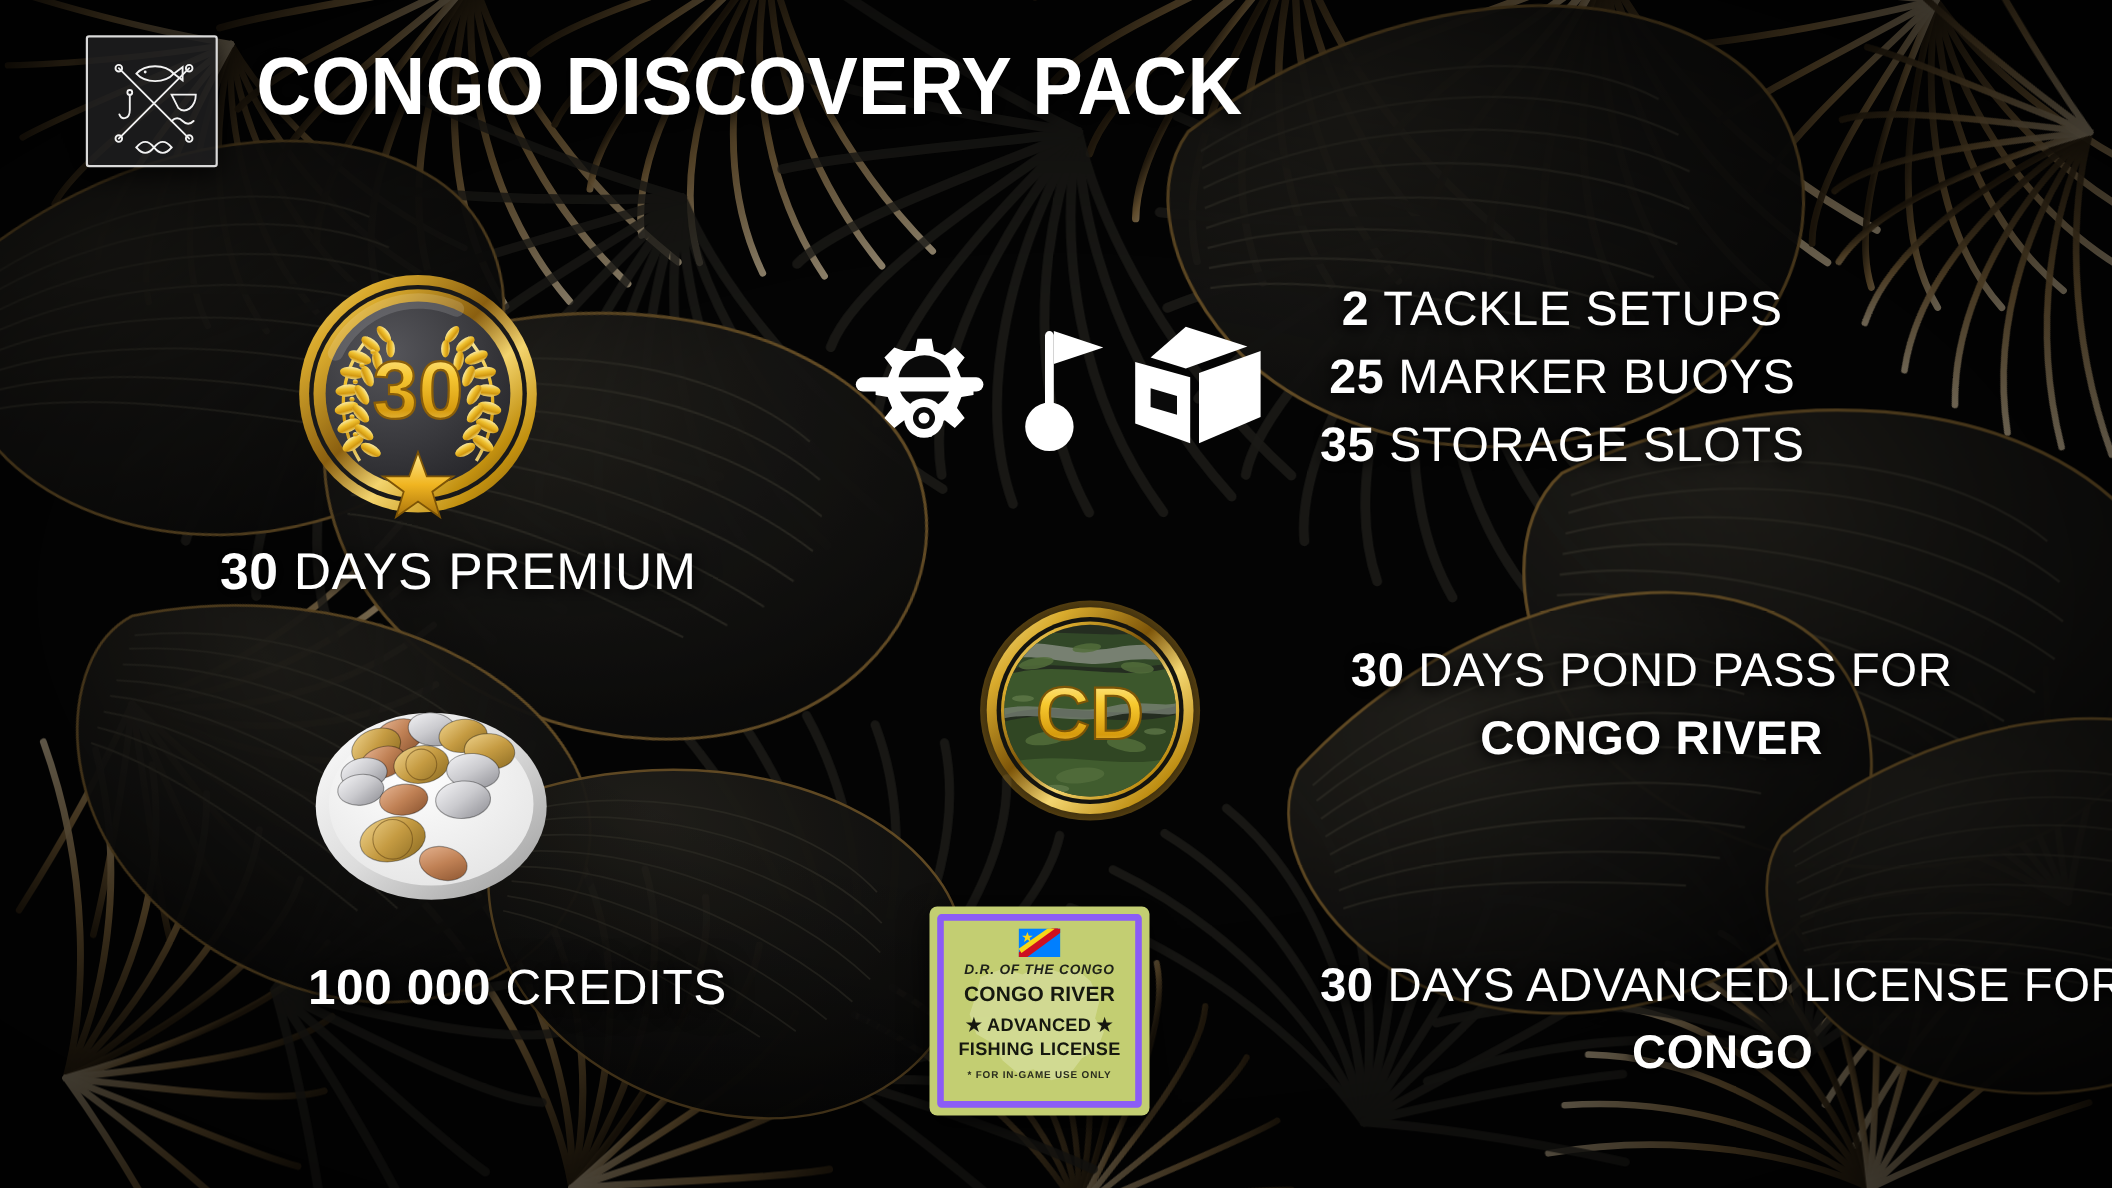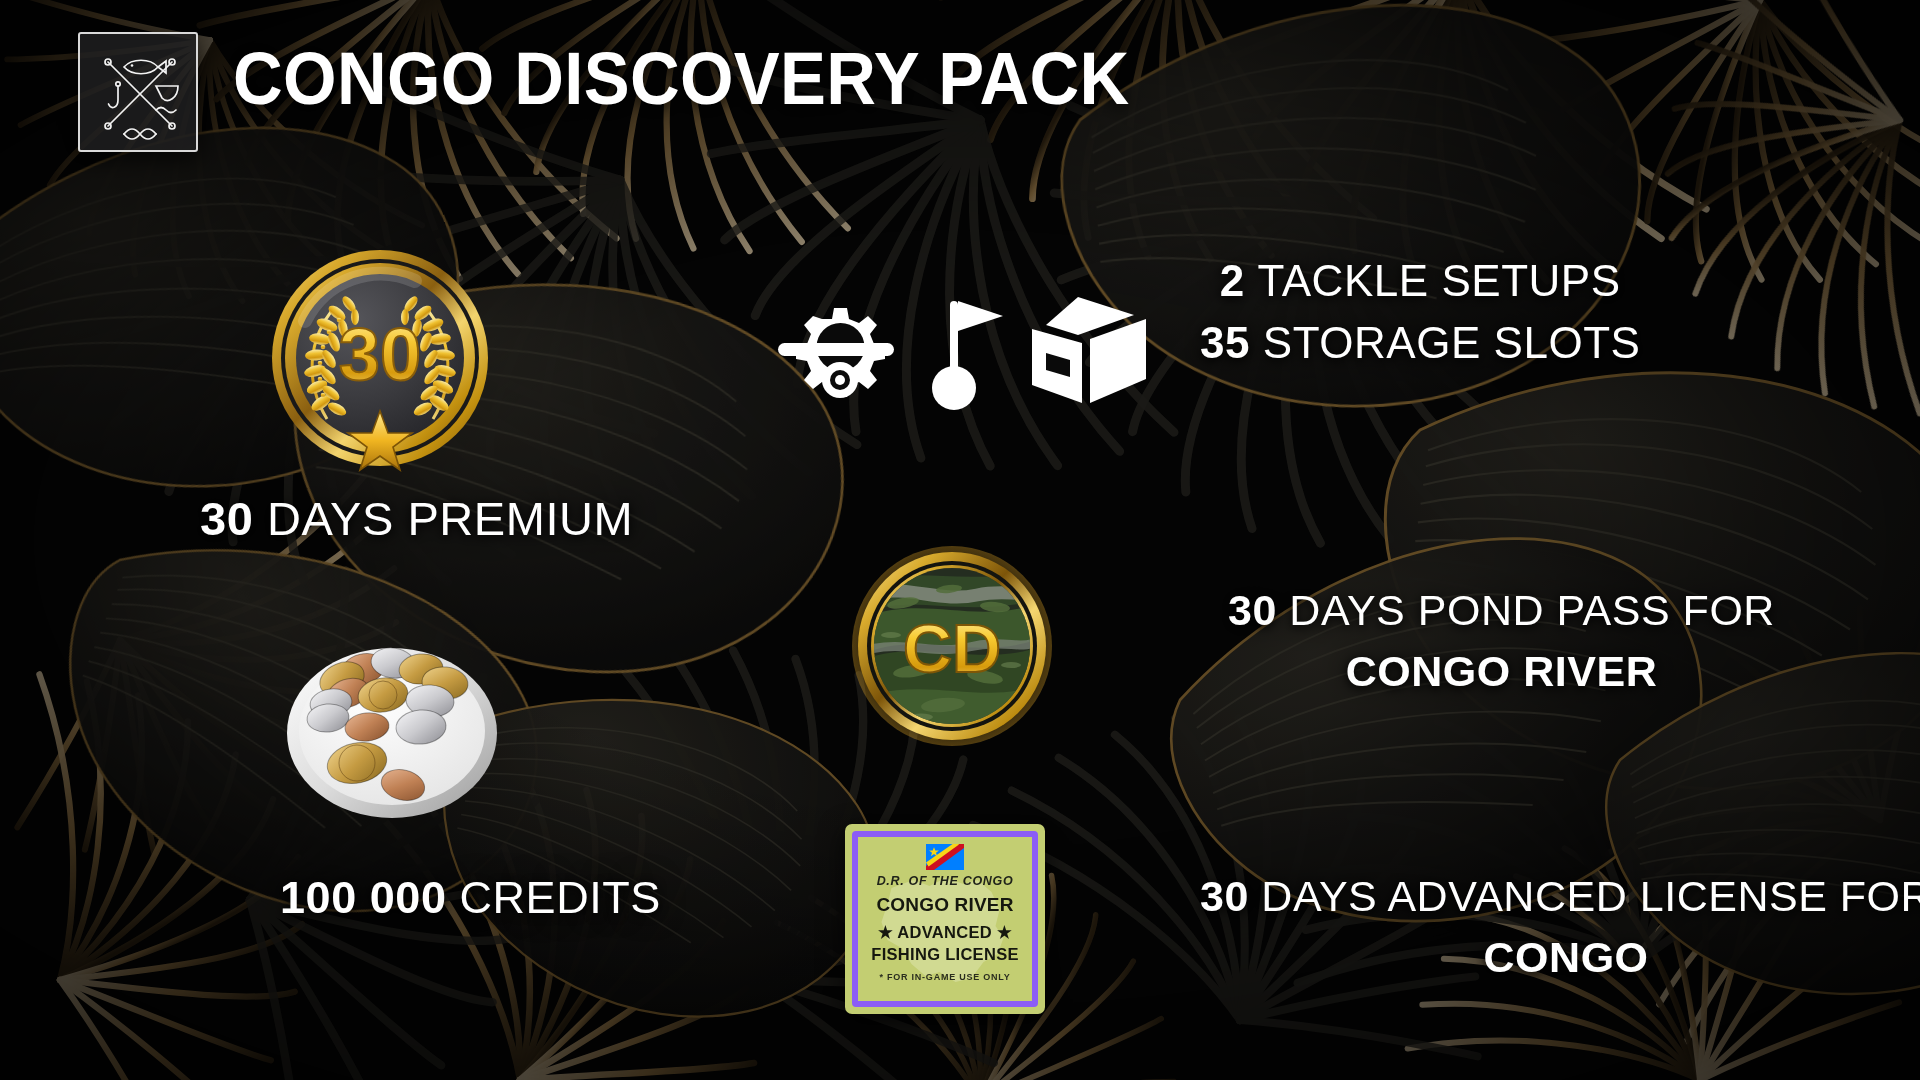--- a/index.html
+++ b/index.html
@@ -44,21 +44,21 @@
 
   
   #coins { position:absolute; left:285px; top:635px; width:215px; height:185px; }
   #coins svg { display:block; }
 
   
   #icons-row { position:absolute; left:760px; top:285px; width:390px; height:130px; }
   #icons-row svg { display:block; }
 
   
-  #badge-cd { position:absolute; left:845px; top:545px; width:215px; height:205px;text-align:right; }
+  #badge-cd { position:absolute; left:884px; top:545px; width:215px; height:205px;text-align:right; }
   #badge-cd svg { display:block; }
 
   
   #license { position:absolute; left:845px; top:824px; width:200px; height:190px;
              background:#c3ce72; border-radius:7px; padding:7px;
              box-shadow:0 8px 26px rgba(0,0,0,.75); }
   #lic-inner { position:relative; width:100%; height:100%;
                border:6px solid #8b5cf6; border-radius:4px; overflow:hidden; }
   #lic-map { position:absolute; left:50%; top:54%; transform:translate(-50%,-50%);
              width:155px; height:120px; opacity:.35; }
@@ -500,20 +500,23 @@
         <div class="lic-note">* FOR IN-GAME USE ONLY</div>
       </div>
     </div>
   </div>
 
   <div id="blk-gear">
     <div class="line cond tshadow">
       <span class="num wt">2</span><span class="lite wt">&nbsp;</span><span class="lite wt">TACKLE SETUPS</span>
     </div>
     <div class="line cond tshadow">
+      <span class="num wt">25</span><span class="lite wt">&nbsp;</span><span class="lite wt">MARKER BUOYS</span>
+    </div>
+    <div class="line cond tshadow">
       <span class="num wt">35</span><span class="lite wt">&nbsp;</span><span class="lite wt">STORAGE SLOTS</span>
     </div>
   </div>
 
   <div id="blk-premium">
     <div class="line cond tshadow">
       <span class="num wt">30</span><span class="lite wt">&nbsp;</span><span class="lite wt">DAYS PREMIUM</span>
     </div>
   </div>
 

